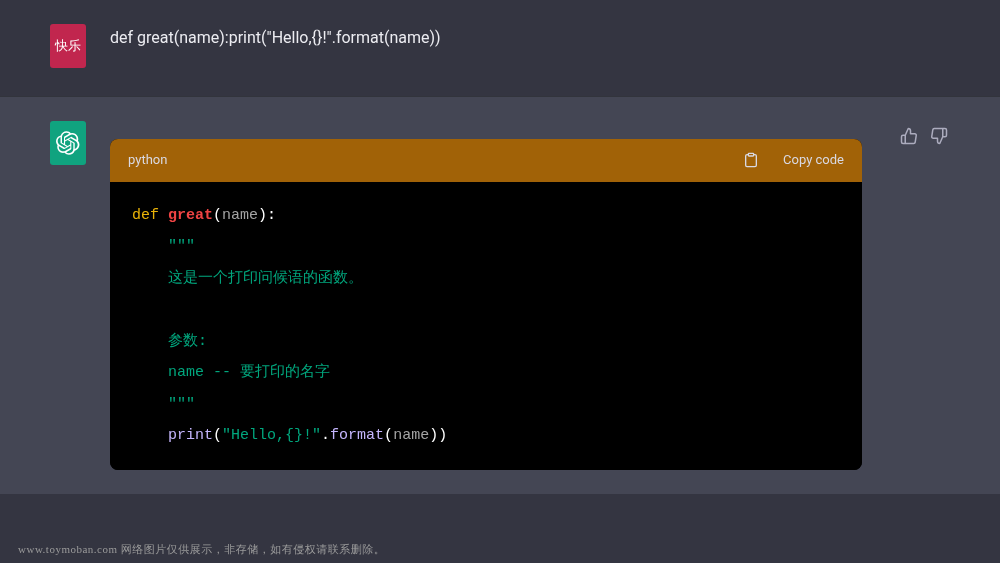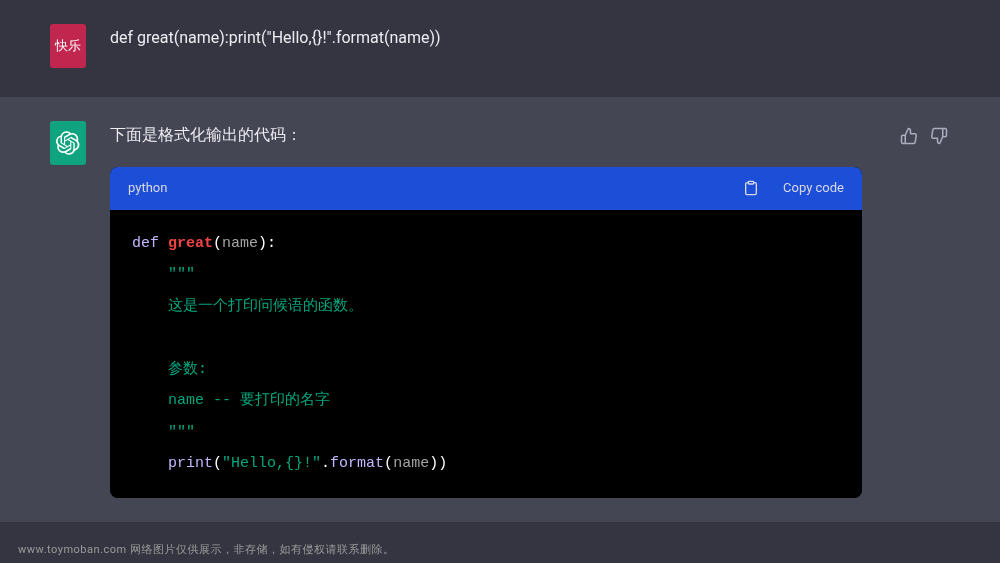--- a/index.html
+++ b/index.html
@@ -79,21 +79,21 @@
       width: 18px;
       height: 18px;
     }
     .code-block {
       margin-top: 18px;
       border-radius: 8px;
       overflow: hidden;
       background: #000;
     }
     .code-header {
-      background: #1d4ed8;
+      background: #a16207;
       display: flex;
       justify-content: space-between;
       align-items: flex-end;
       padding: 10px 18px;
       font-size: 13px;
       color: #d9d9e3;
     }
     .copy-btn {
       display: flex;
       align-items: center;
@@ -107,33 +107,34 @@
     }
     .code-body {
       background: #000;
       padding: 18px 22px;
       font-family: "SFMono-Regular", Consolas, "Liberation Mono", Menlo, monospace;
       font-size: 15px;
       line-height: 2.1;
       white-space: pre;
       overflow: hidden;
     }
-    .tok-keyword { color: #c4b5fd; }
+    .tok-keyword { color: #eab308; }
     .tok-function { color: #ef4444; font-weight: bold; }
     .tok-paren { color: #ffffff; }
     .tok-param { color: #a3a3a3; }
     .tok-string { color: #00a67d; }
     .tok-builtin { color: #c4b5fd; }
     .watermark {
       position: absolute;
       bottom: 6px;
       left: 18px;
       font-size: 11px;
       color: #9b9b9b;
       letter-spacing: 0.5px;
+      font-family: Liberation Serif, serif;
     }
   </style>
 </head>
 <body>
 
 <div class="message user-message">
   <div class="avatar user-avatar">
     <span>快乐</span>
   </div>
   <div class="message-content">
@@ -141,21 +142,20 @@
   </div>
 </div>
 
 <div class="message assistant-message">
   <div class="avatar assistant-avatar">
     <svg viewBox="0 0 41 41" fill="none" xmlns="http://www.w3.org/2000/svg">
       <path d="M37.5 16.8c.9-2.7.6-5.7-.9-8.1-2.2-3.9-6.7-5.9-11-4.9C23.7 1.6 20.9.3 18 .4c-4.5-.1-8.5 2.8-9.9 7.1-2.8.6-5.2 2.3-6.6 4.8C-.8 16.1-.3 21 2.6 24.3c-.9 2.7-.6 5.7.9 8.1 2.2 3.9 6.7 5.9 11 4.9 1.9 2.2 4.7 3.4 7.6 3.4 4.5.1 8.5-2.8 9.9-7.1 2.8-.6 5.2-2.3 6.6-4.8 2.3-3.8 1.8-8.7-1.1-12zM22.1 38c-1.8 0-3.5-.6-4.9-1.7l.2-.1 8.1-4.7c.4-.2.7-.7.7-1.1V18.9l3.4 2v9.5c0 4.2-3.3 7.6-7.5 7.6zM5.8 31.1c-.9-1.5-1.2-3.4-.9-5.1l.2.1 8.1 4.7c.4.2.9.2 1.3 0l9.9-5.7v3.9l-8.2 4.7c-3.6 2.1-8.3.8-10.4-2.6zM3.7 13.5c.9-1.5 2.3-2.7 4-3.3v9.7c0 .5.3.9.7 1.1l9.9 5.7-3.4 2-8.1-4.7c-3.6-2.1-4.9-6.8-3.1-10.5zm27.9 6.5l-9.9-5.7 3.4-2 8.1 4.7c3.6 2.1 4.9 6.8 2.8 10.4-.9 1.5-2.3 2.7-4 3.3v-9.7c.1-.4-.1-.8-.4-1zm3.4-5.1l-.2-.1-8.1-4.7c-.4-.2-.9-.2-1.3 0l-9.9 5.7v-3.9l8.2-4.7c3.6-2.1 8.3-.8 10.4 2.8.8 1.5 1.2 3.2.9 4.9zm-21.4 7l-3.4-2v-9.5c0-4.2 3.4-7.6 7.6-7.6 1.8 0 3.5.6 4.9 1.7l-.2.1-8.1 4.7c-.4.2-.7.7-.7 1.1l-.1 11.5zm1.9-4l4.4-2.5 4.4 2.5v5.1l-4.4 2.5-4.4-2.5v-5.1z" fill="currentColor"></path>
     </svg>
   </div>
   <div class="message-content">
-    <div>下面是格式化输出的代码：</div>
 
     <div class="code-block">
       <div class="code-header">
         <span>python</span>
         <div class="copy-btn">
           <svg viewBox="0 0 24 24" fill="none" stroke="currentColor" stroke-width="2" stroke-linecap="round" stroke-linejoin="round">
             <path d="M16 4h2a2 2 0 0 1 2 2v14a2 2 0 0 1-2 2H6a2 2 0 0 1-2-2V6a2 2 0 0 1 2-2h2"></path>
             <rect x="8" y="2" width="8" height="4" rx="1" ry="1"></rect>
           </svg>
           <span>Copy code</span>

